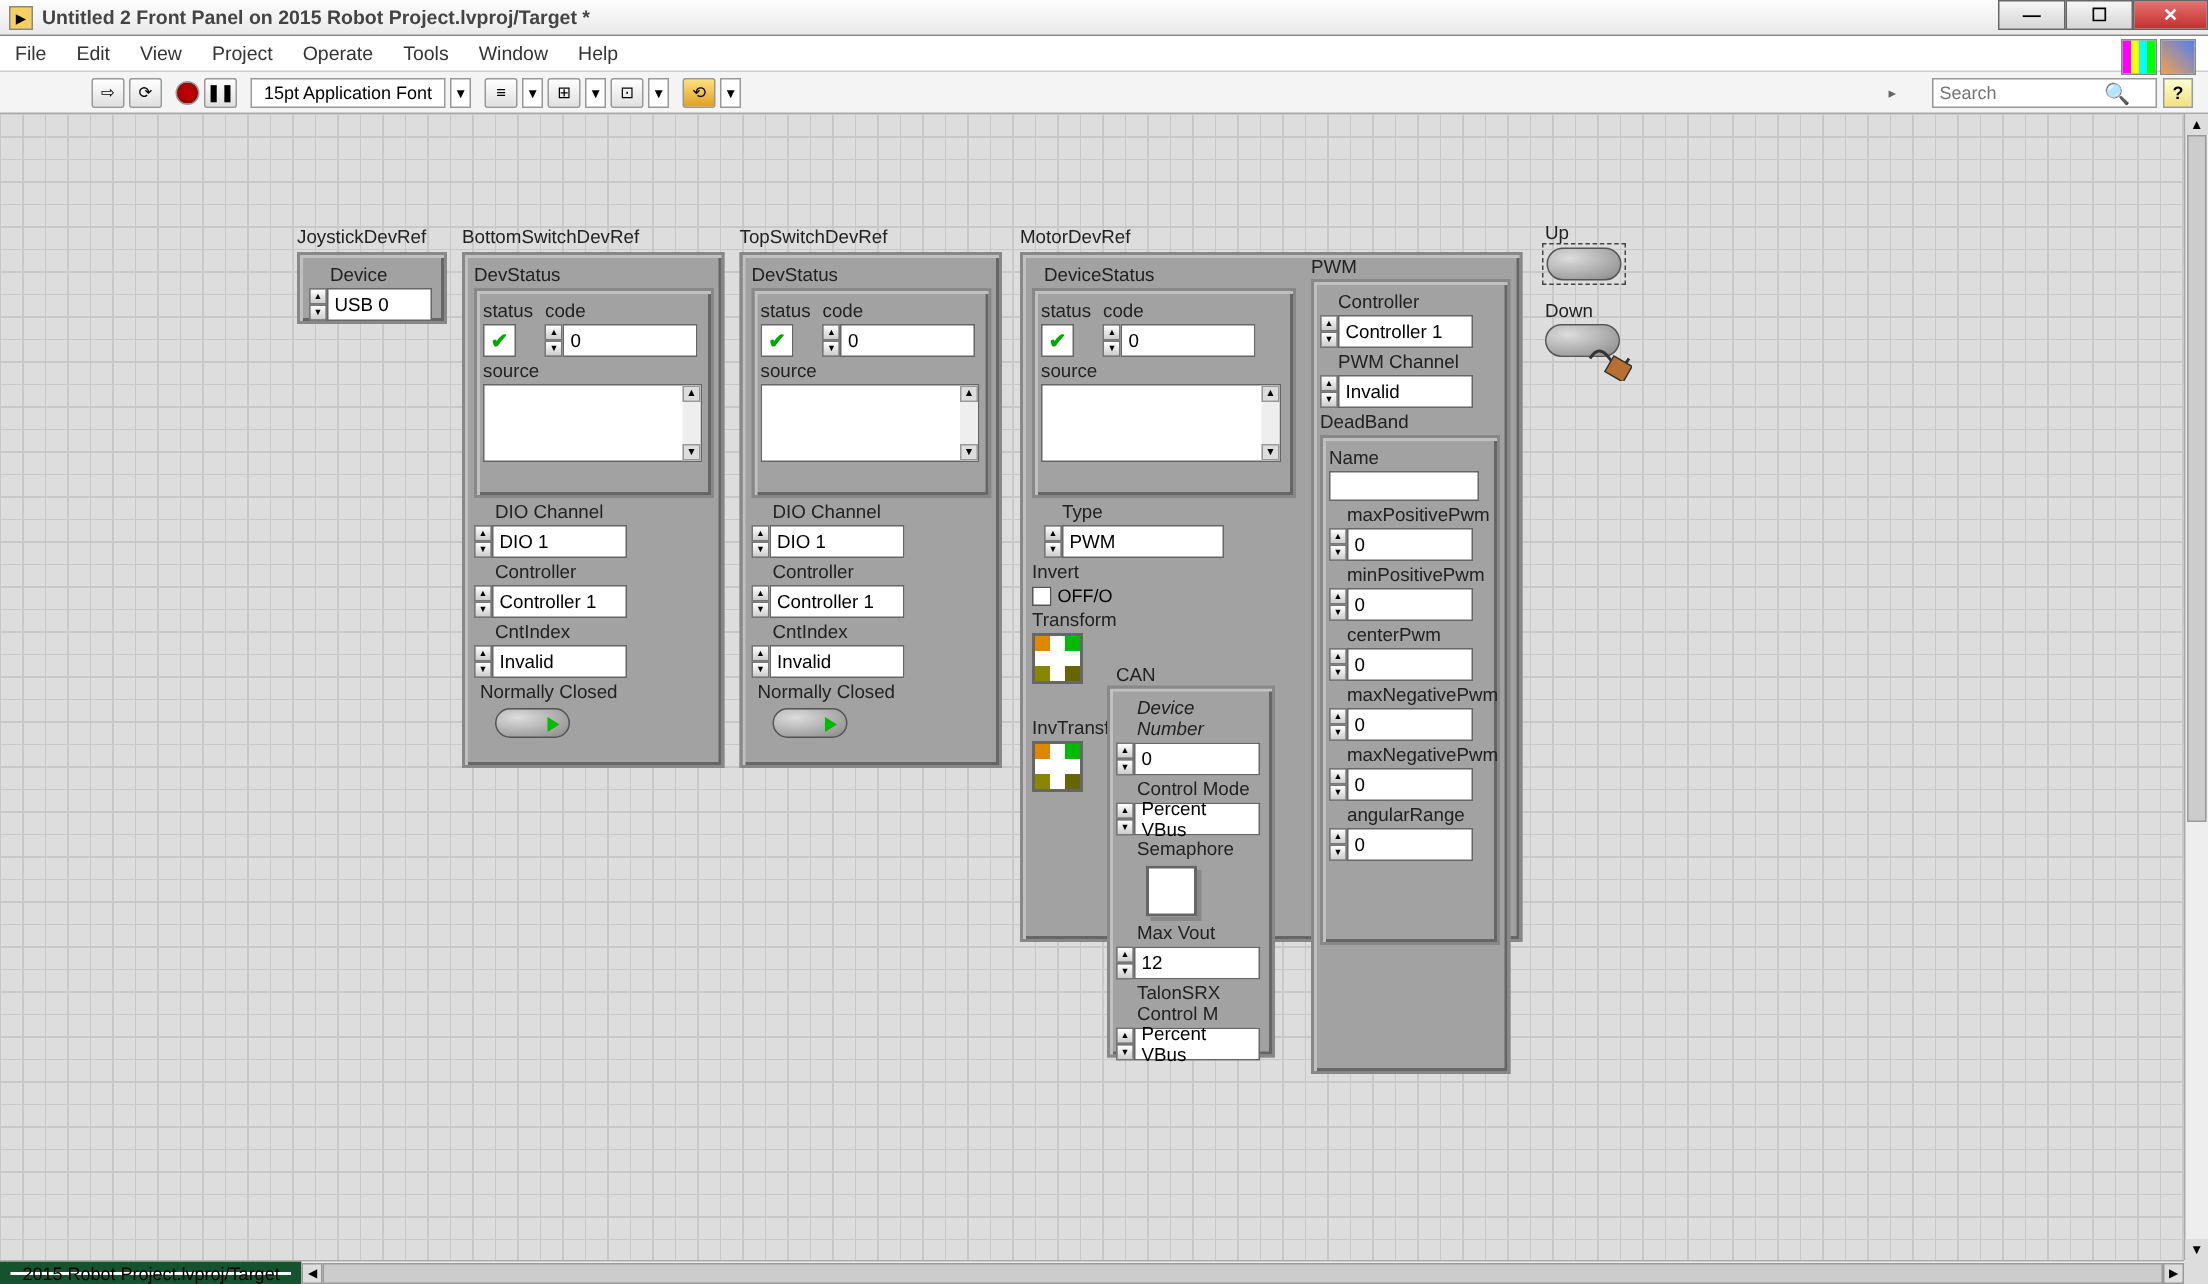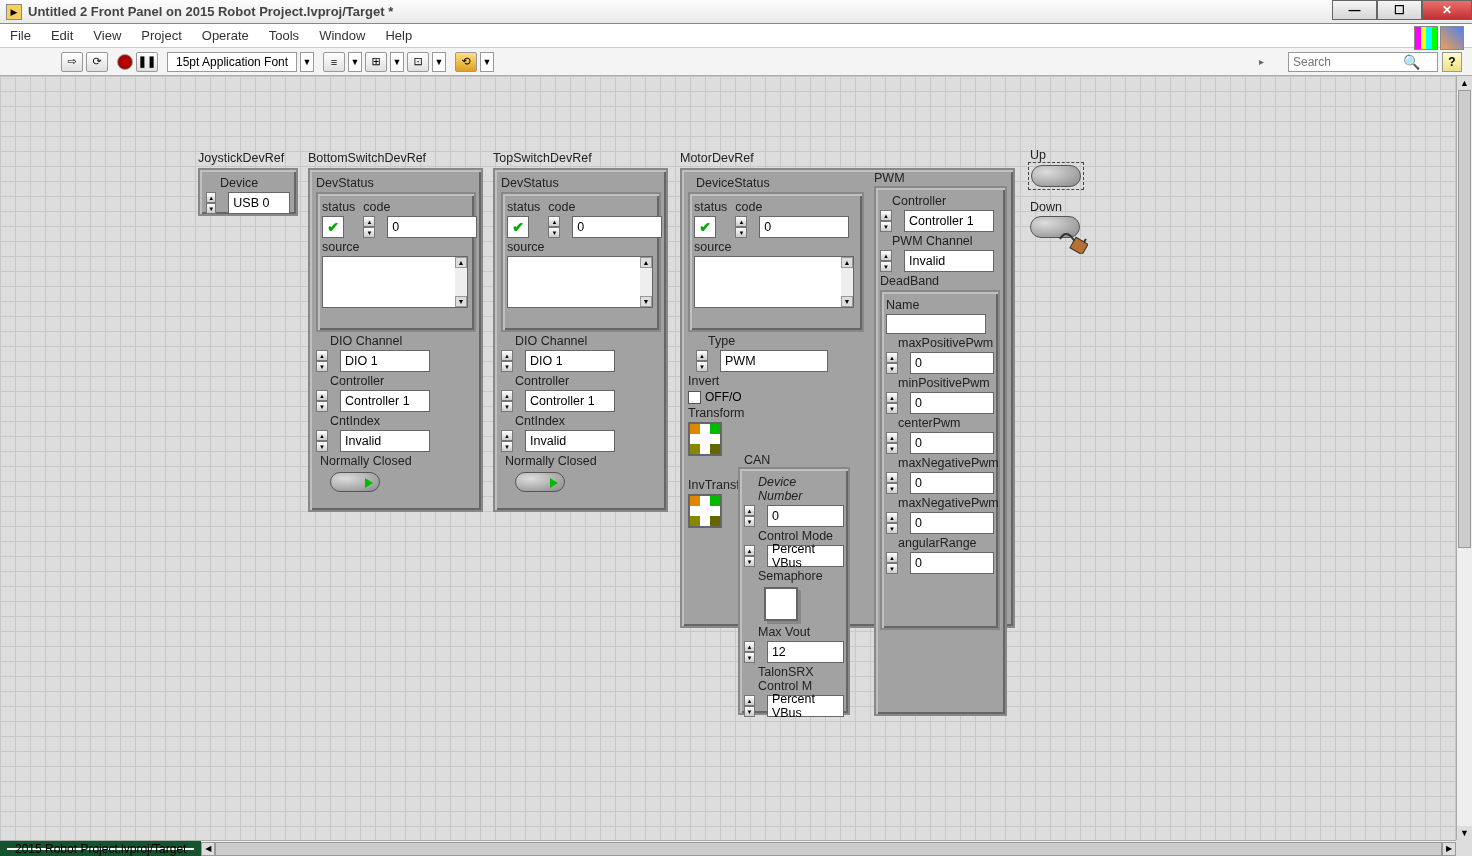--- a/index.html
+++ b/index.html
@@ -46,21 +46,21 @@
 .tabname { background: #fff; border: 7px solid #14532d; padding: 1px 8px; font-size: 12px; height: 15px; display: flex; align-items: center; }
 .hscroll-btn { width: 14px; height: 14px; background: #ddd; border: 1px solid #999; display: flex; align-items: center; justify-content: center; font-size: 8px; }
 .hscroll-track { flex: 1; position: relative; height: 14px; }
 .hscroll-thumb { position: absolute; left: 0; width: 100%; top: 0; bottom: 0; background: #ccc; border: 1px solid #999; }
 .corner { position: absolute; bottom: 0; right: 0; width: 16px; height: 16px; background: #ddd; }
 
 
 .cluster-label { position: absolute; font-size: 12.5px; color: #222; }
 .cluster { position: absolute; background: #a2a2a2; border: 2px solid #888; box-shadow: inset 2px 2px 0 #c0c0c0, inset -2px -2px 0 #666; padding: 4px 6px; }
 .sublabel { font-size: 12.5px; color: #222; margin: 2px 0; }
-.lv-input { display: flex; align-items: center; height: 22px; gap: 12px; }
+.lv-input { display: flex; align-items: center; height: 22px; gap: 0; }
 .lv-spinner { width: 12px; height: 22px; display: flex; flex-direction: column; }
 .lv-spinner-half { flex: 1; background: linear-gradient(#fff,#ccc); border: 1px solid #777; display: flex; align-items: center; justify-content: center; font-size: 6px; }
 .lv-textbox { background: #fff; border: 1px solid #666; height: 22px; padding: 0 4px; display: flex; align-items: center; font-size: 12.5px; min-width: 60px; }
 .lv-textbox.wide { width: 90px; }
 .lv-textbox.wider { width: 108px; }
 .row { display: flex; gap: 8px; align-items: flex-start; }
 .col { display: flex; flex-direction: column; }
 .status-led { width: 22px; height: 22px; background: #fff; border: 1px solid #666; display: flex; align-items: center; justify-content: center; }
 .check { color: #0a0; font-weight: bold; font-size: 14px; }
 .textarea-wrap { position: relative; display: inline-block; }
@@ -339,21 +339,21 @@
           <div></div>
           <div></div>
           <div></div>
           <div></div>
           <div></div>
           <div></div>
           <div></div>
         </div>
     </div>
 
-    <div class="cluster" style="left:56px; top:297px; width:112px; height:248px; padding:4px;">
+    <div class="cluster" style="left:56px; top:287px; width:112px; height:248px; padding:4px;">
       <div class="sublabel" style="position:absolute;top:-18px;left:4px;">CAN</div>
       <div class="sublabel" style="margin-left:14px;font-style:italic;">Device Number</div>
       <div class="lv-input">
           <div class="lv-spinner">
             <div class="lv-spinner-half">▲</div>
             <div class="lv-spinner-half">▼</div>
           </div>
           <div class="lv-textbox" style="width:84px;">0</div>
         </div>
       <div class="sublabel" style="margin-left:14px;">Control Mode</div>

